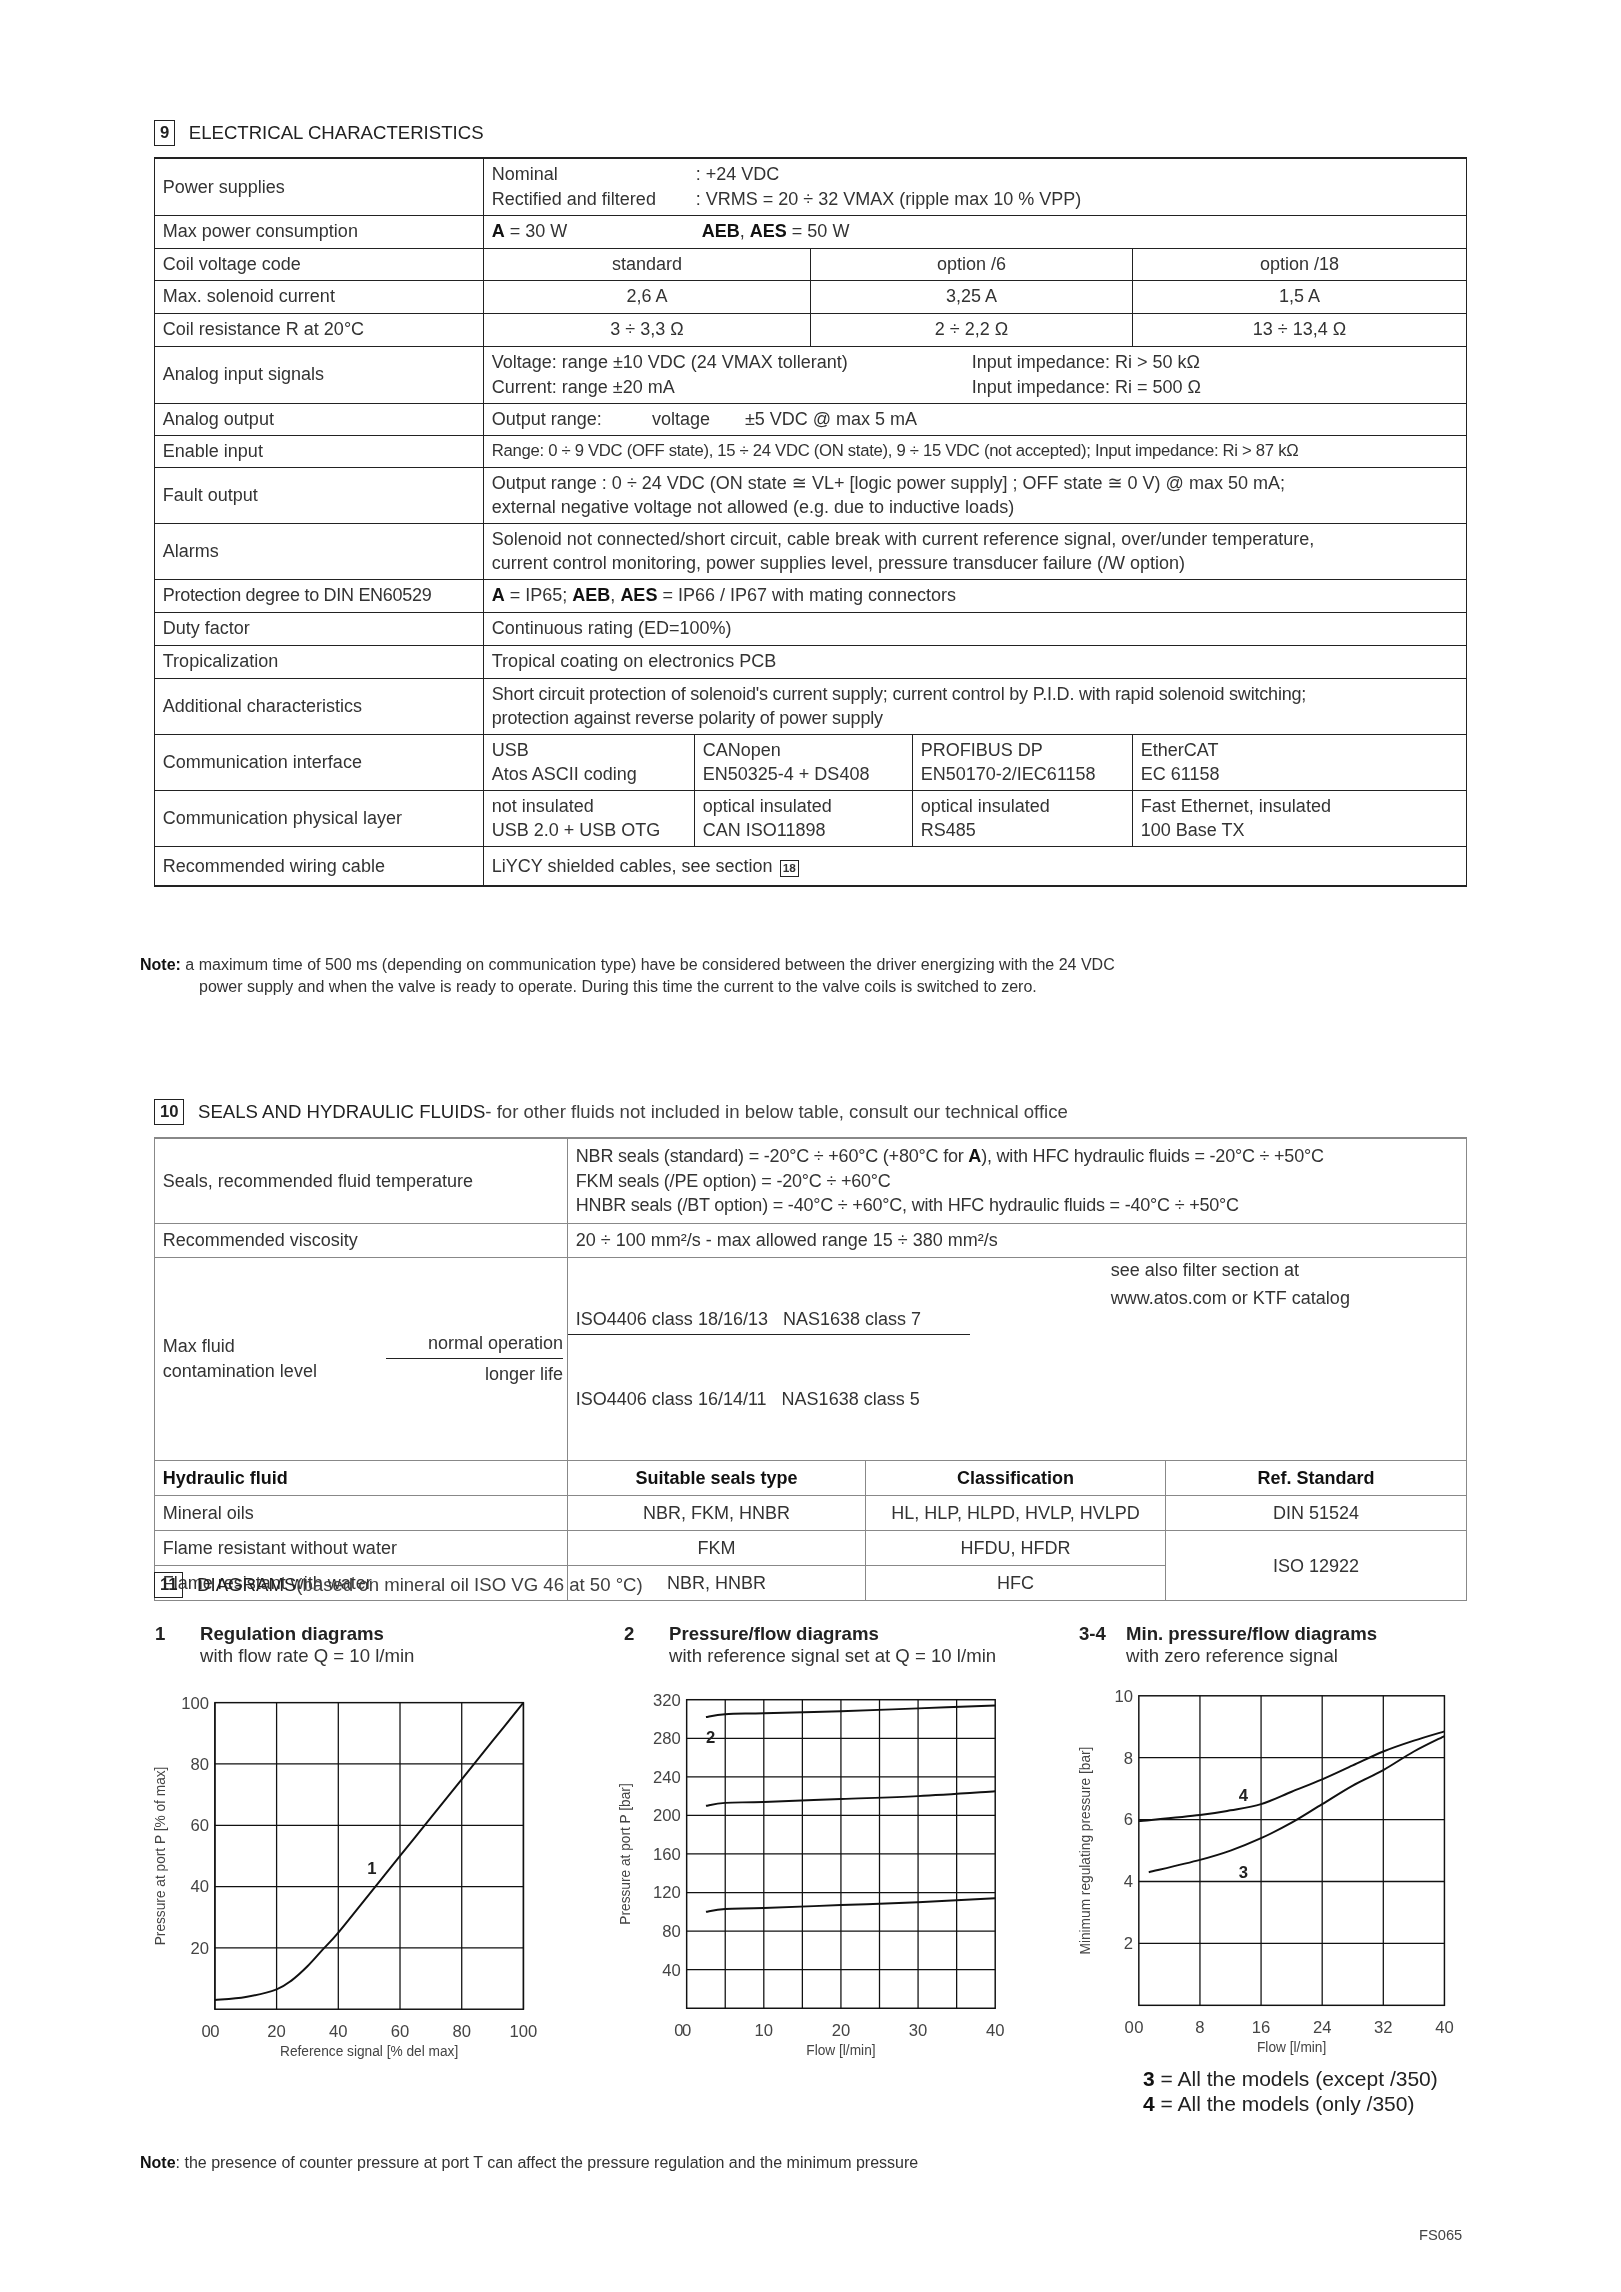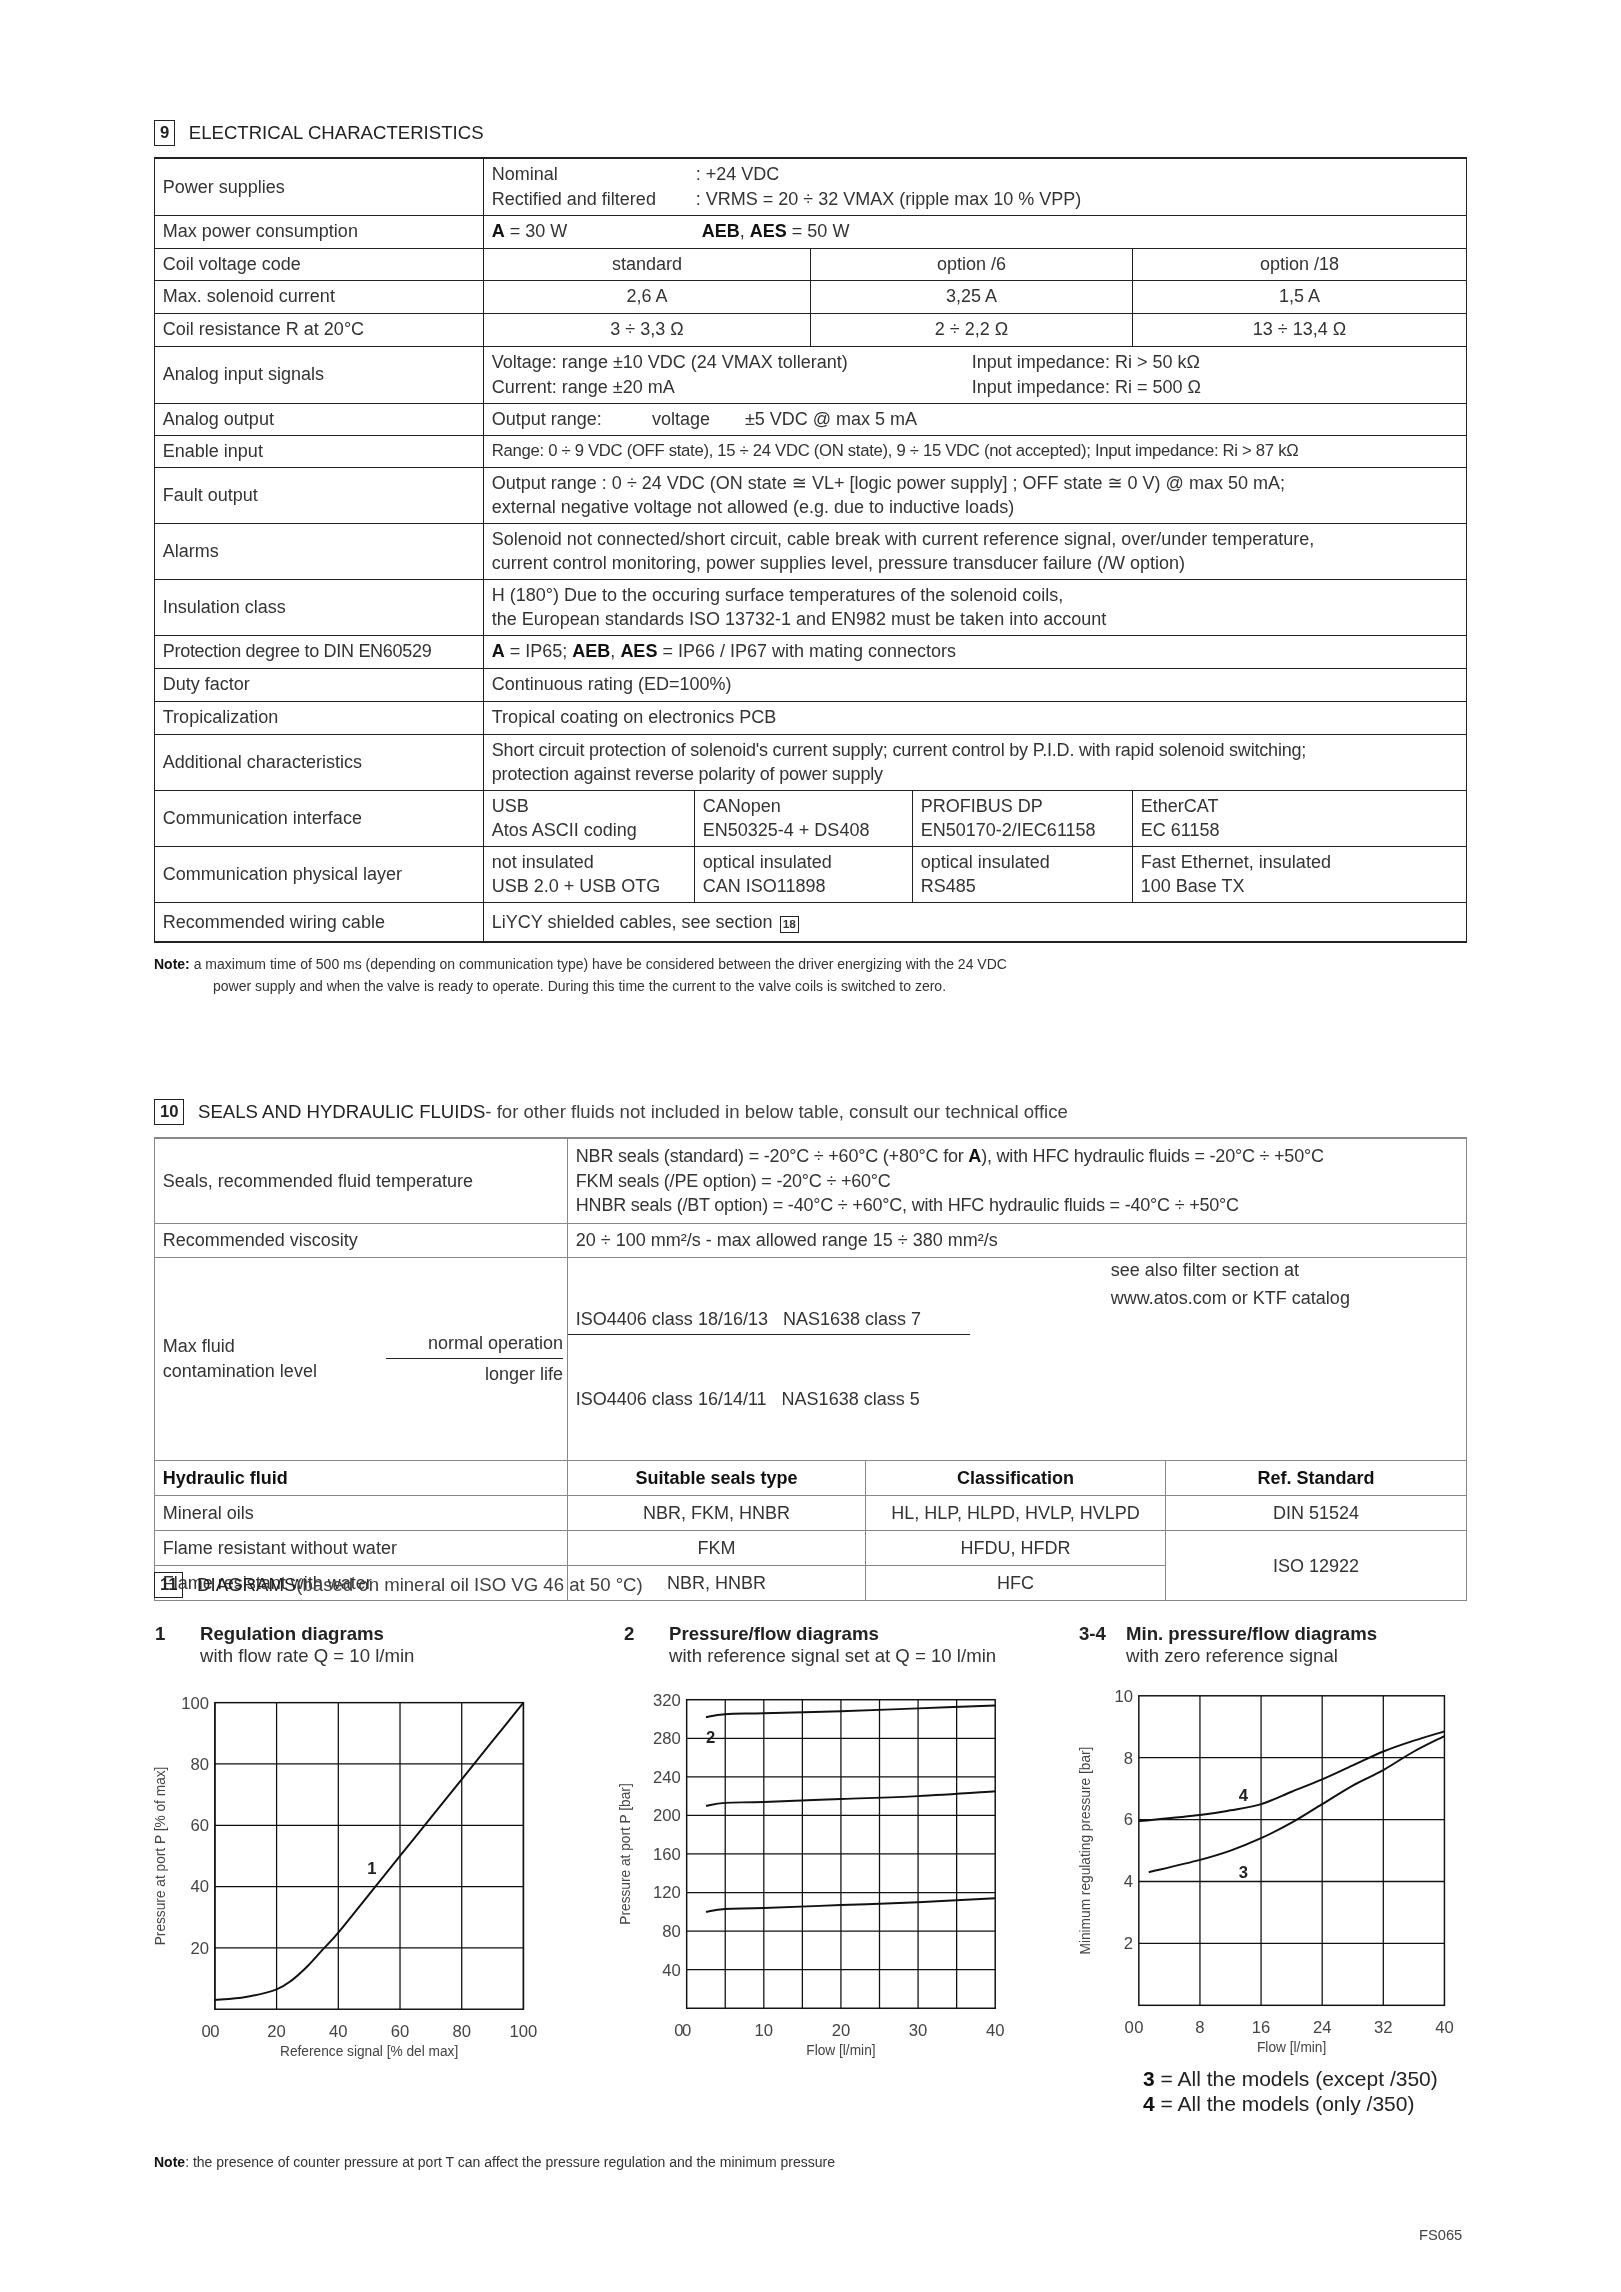--- a/index.html
+++ b/index.html
@@ -12,21 +12,21 @@
   table.spec { position:absolute; left:154px; width:1311px; border-collapse:collapse; font-size:18px; color:#333; table-layout:fixed; }
   table.spec td { border:1.5px solid #222; padding:2px 7.8px; vertical-align:middle; line-height:24.5px; }
   table.spec.top-thick { border-top:2.9px solid #222; }
   table.spec.bot-thick tr:last-child td { border-bottom:2.9px solid #222; }
   .c { text-align:center; }
   .r { text-align:right; }
   .b { font-weight:bold; color:#111; }
   .inline-box { display:inline-block; border:1.5px solid #222; font-size:11.8px; font-weight:bold; padding:0 2px; line-height:15.7px; margin-left:2px; }
   table.seals td { border-color:#888; }
   table.seals { border-top:2px solid #888; }
-  .note { position:absolute; left:154px; width:1311px; font-size:14px; color:#333; line-height:21.6px; }
+  .note { position:absolute; left:140px; width:1311px; font-size:16px; color:#333; line-height:21.6px; }
   .note .b { color:#111; }
   .chart-title { position:absolute; font-size:18.6px; color:#222; }
   .chart-title .n { font-weight:bold; position:absolute; left:0; }
   .chart-title .t { font-weight:bold; position:absolute; white-space:nowrap; }
   .chart-title .s { position:absolute; white-space:nowrap; color:#333; }
   svg text { font-family:"Liberation Sans", sans-serif; }
 </style>
 </head>
 <body>
 
@@ -97,27 +97,20 @@
     <td colspan="6">
       <div>Output range :  0 ÷ 24 VDC  (ON state  ≅  VL+ [logic power supply] ; OFF state  ≅  0 V) @ max 50 mA;</div>
       <div>external negative voltage not allowed (e.g. due to inductive loads)</div>
     </td>
   </tr>
   <tr style="height:56px">
     <td>Alarms</td>
     <td colspan="6">
       <div>Solenoid not connected/short circuit, cable break with current reference signal, over/under temperature,</div>
       <div>current control monitoring, power supplies level, pressure transducer failure (/W option)</div>
-    </td>
-  </tr>
-  <tr style="height:56px">
-    <td>Insulation class</td>
-    <td colspan="6">
-      <div>H (180°) Due to the occuring surface temperatures of the solenoid coils,</div>
-      <div>the European standards ISO 13732-1 and EN982 must be taken into account</div>
     </td>
   </tr>
   <tr style="height:33px">
     <td style="white-space:nowrap;letter-spacing:-0.3px">Protection degree to DIN EN60529</td>
     <td colspan="6"><span class="b">A</span><span> = IP65; </span><span class="b">AEB</span><span>, </span><span class="b">AES</span><span> = IP66 / IP67 with mating connectors</span></td>
   </tr>
   <tr style="height:33px">
     <td>Duty factor</td>
     <td colspan="6">Continuous rating (ED=100%)</td>
   </tr>

